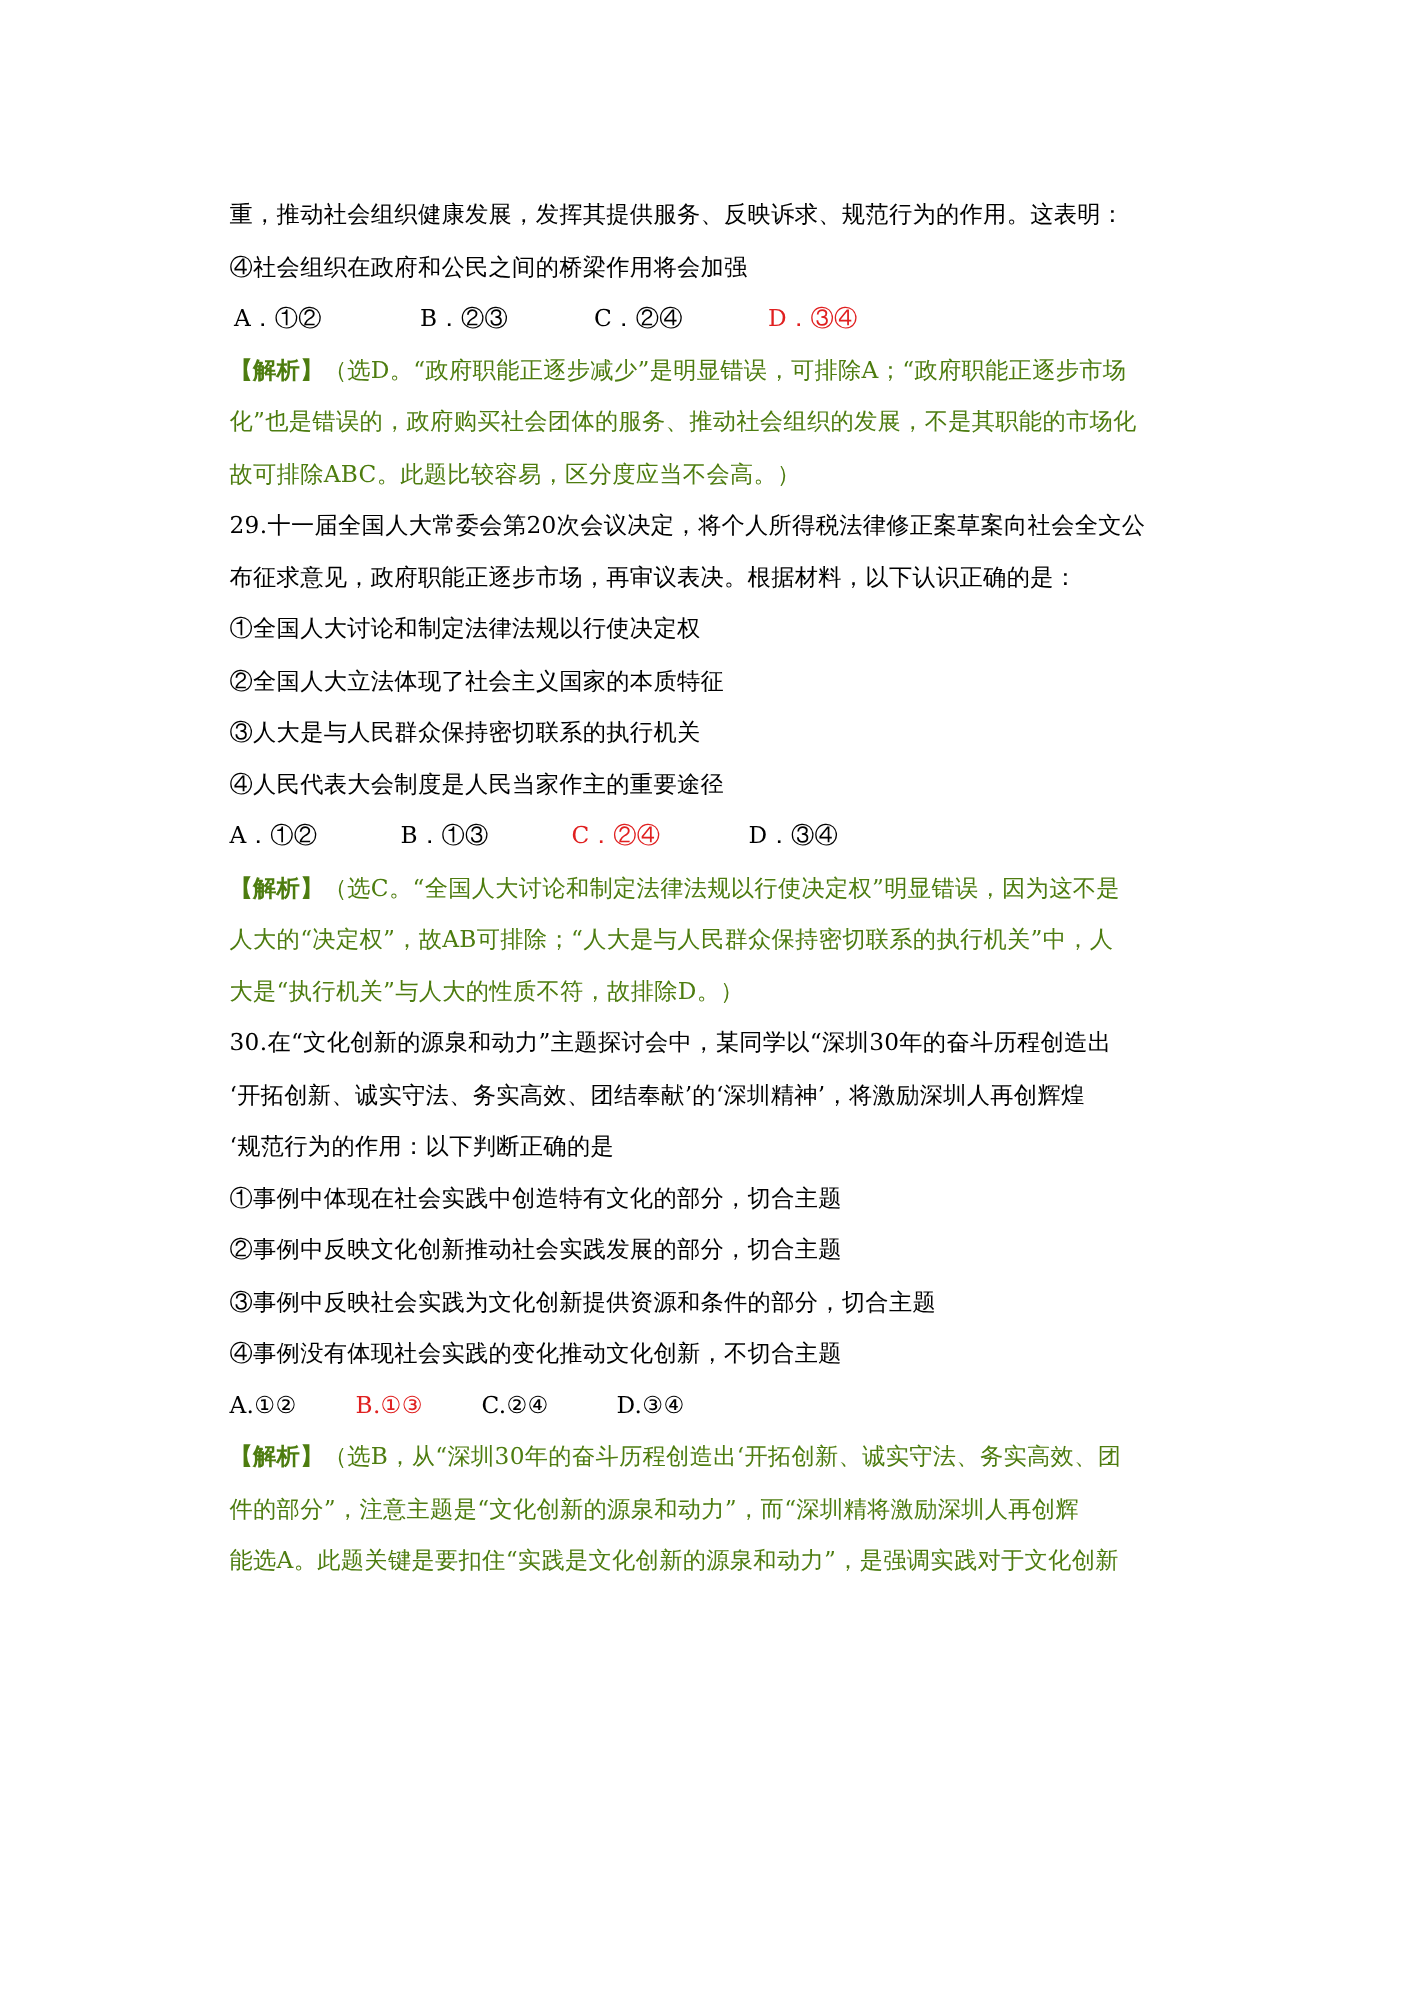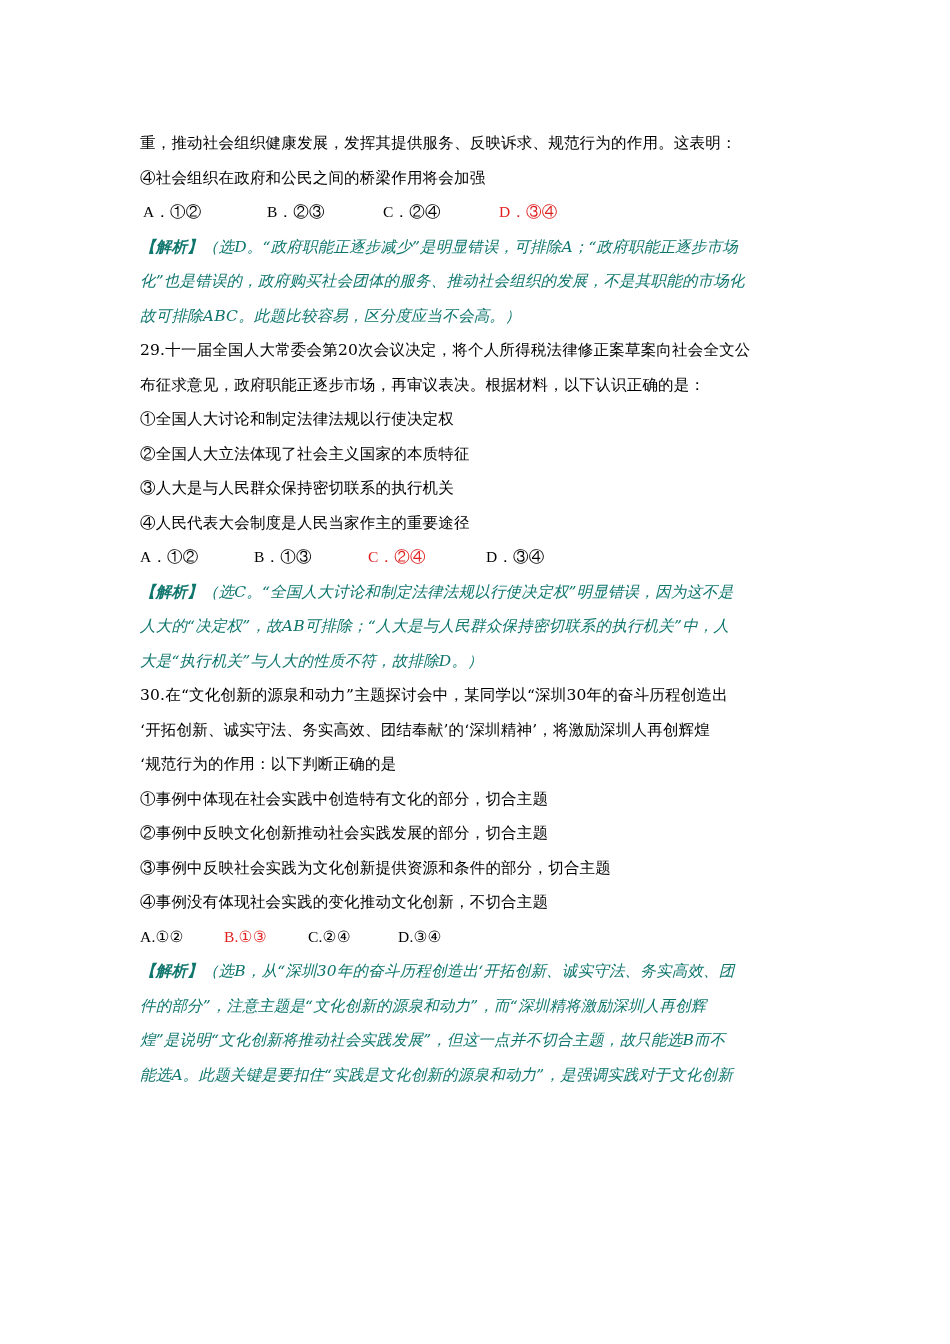--- a/index.html
+++ b/index.html
@@ -1,23 +1,23 @@
 <!DOCTYPE html>
 <html><head>
 <meta charset="utf-8">
 <style>
   html, body { margin: 0; padding: 0; background: #ffffff; }
   body { width: 950px; height: 1344px; position: relative; overflow: hidden;
          font-family: "DejaVu Serif", "Liberation Serif", serif; color: #000; }
-  .page { position: absolute; left: 140px; top: 126px; width: 666px; }
+  .page { position: absolute; left: 153px; top: 126px; width: 666px; }
   .line { height: 34.5px; line-height: 34.5px; font-size: 15.5px; white-space: nowrap; letter-spacing: 0.2px; }
-  .blue { color: #0f766e; font-style: italic; }
+  .blue { color: #4d7c0f; }
   .blue .tag { font-weight: bold; }
   .red { color: #e02020; }
-  .opt { display: inline-block; font-family: Liberation Serif, serif; }
+  .opt { display: inline-block; }
   .half { display: inline-block; width: 365px; }
 </style>
 </head>
 <body>
 
 <div class="page">
 
   <div>
     <div class="line">重，推动社会组织健康发展，发挥其提供服务、反映诉求、规范行为的作用。这表明：</div>
     <div class="line">④社会组织在政府和公民之间的桥梁作用将会加强</div>
@@ -56,17 +56,16 @@
     <div class="line">②事例中反映文化创新推动社会实践发展的部分，切合主题</div>
     <div class="line">③事例中反映社会实践为文化创新提供资源和条件的部分，切合主题</div>
     <div class="line">④事例没有体现社会实践的变化推动文化创新，不切合主题</div>
     <div class="line">
       <span class="opt" style="width:84px">A.①②</span><span class="opt red" style="width:84px">B.①③</span><span class="opt" style="width:90px">C.②④</span><span class="opt">D.③④</span>
     </div>
     <div class="line blue">
       <span class="tag">【解析】</span><span>（选B，从“深圳30年的奋斗历程创造出‘开拓创新、诚实守法、务实高效、团</span>
     </div>
     <div class="line blue">件的部分”，注意主题是“文化创新的源泉和动力”，而“深圳精将激励深圳人再创辉</div>
-    <div class="line blue">煌”是说明“文化创新将推动社会实践发展”，但这一点并不切合主题，故只能选B而不</div>
     <div class="line blue">能选A。此题关键是要扣住“实践是文化创新的源泉和动力”，是强调实践对于文化创新</div>
   </div>
 
 </div>
 
 </body></html>

